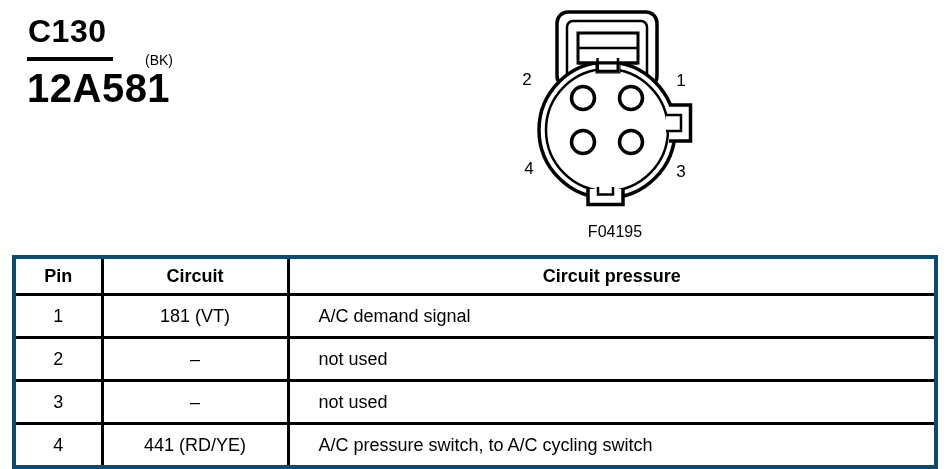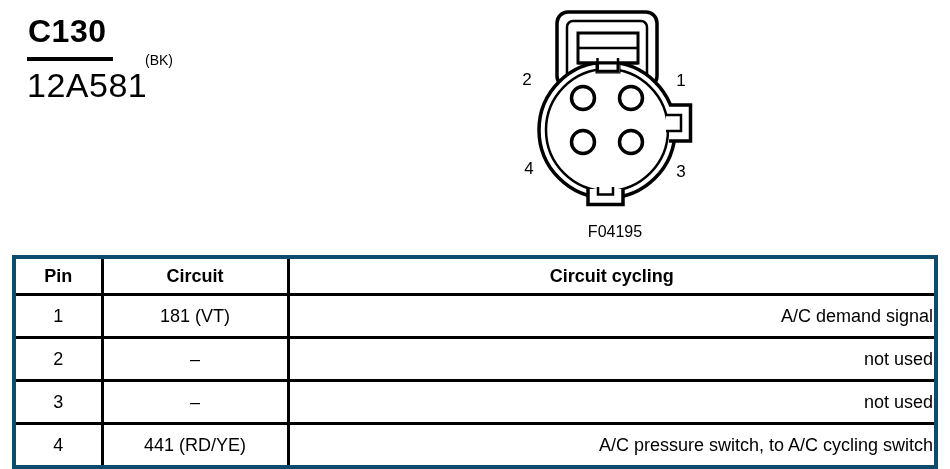--- a/index.html
+++ b/index.html
@@ -41,22 +41,22 @@
     left: 27px;
     top: 57px;
     width: 86px;
     height: 4px;
     background: #000;
   }
   .part-number {
     position: absolute;
     left: 27px;
     top: 68px;
-    font-size: 34px;
-    font-weight: normal;
+    font-size: 40px;
+    font-weight: bold;
     line-height: 1;
     letter-spacing: 0.5px;
   }
   .component-desc {
     position: absolute;
     left: 25px;
     top: 124px;
     font-size: 14.5px;
     line-height: 20px;
   }
@@ -91,21 +91,21 @@
   .pinout-table th, .pinout-table td {
     border: 3px solid #000;
     vertical-align: middle;
     background: #fff;
   }
   .pinout-table th { height: 32px; font-weight: bold; text-align: center; }
   .pinout-table td { height: 38px; }
   .col-pin     { width: 88px; }
   .col-circuit { width: 186px; }
   td.cell-pin, td.cell-circuit { text-align: center; }
-  td.cell-function { text-align: right; padding-left: 17px; }
+  td.cell-function { text-align: left; padding-left: 29px; }
 </style>
 </head>
 <body>
 
 <div id="page">
 
   <div class="connector-id">C130</div>
   <div class="color-code">(BK)</div>
   <div class="header-underline"></div>
   <div class="part-number">12A581</div>
@@ -148,21 +148,21 @@
   <table class="pinout-table">
     <colgroup>
       <col class="col-pin">
       <col class="col-circuit">
       <col class="col-function">
     </colgroup>
     <thead>
       <tr>
         <th>Pin</th>
         <th>Circuit</th>
-        <th>Circuit cycling</th>
+        <th>Circuit pressure</th>
       </tr>
     </thead>
     <tbody>
       <tr>
         <td class="cell-pin">1</td>
         <td class="cell-circuit">181 (VT)</td>
         <td class="cell-function">A/C demand signal</td>
       </tr>
       <tr>
         <td class="cell-pin">2</td>

